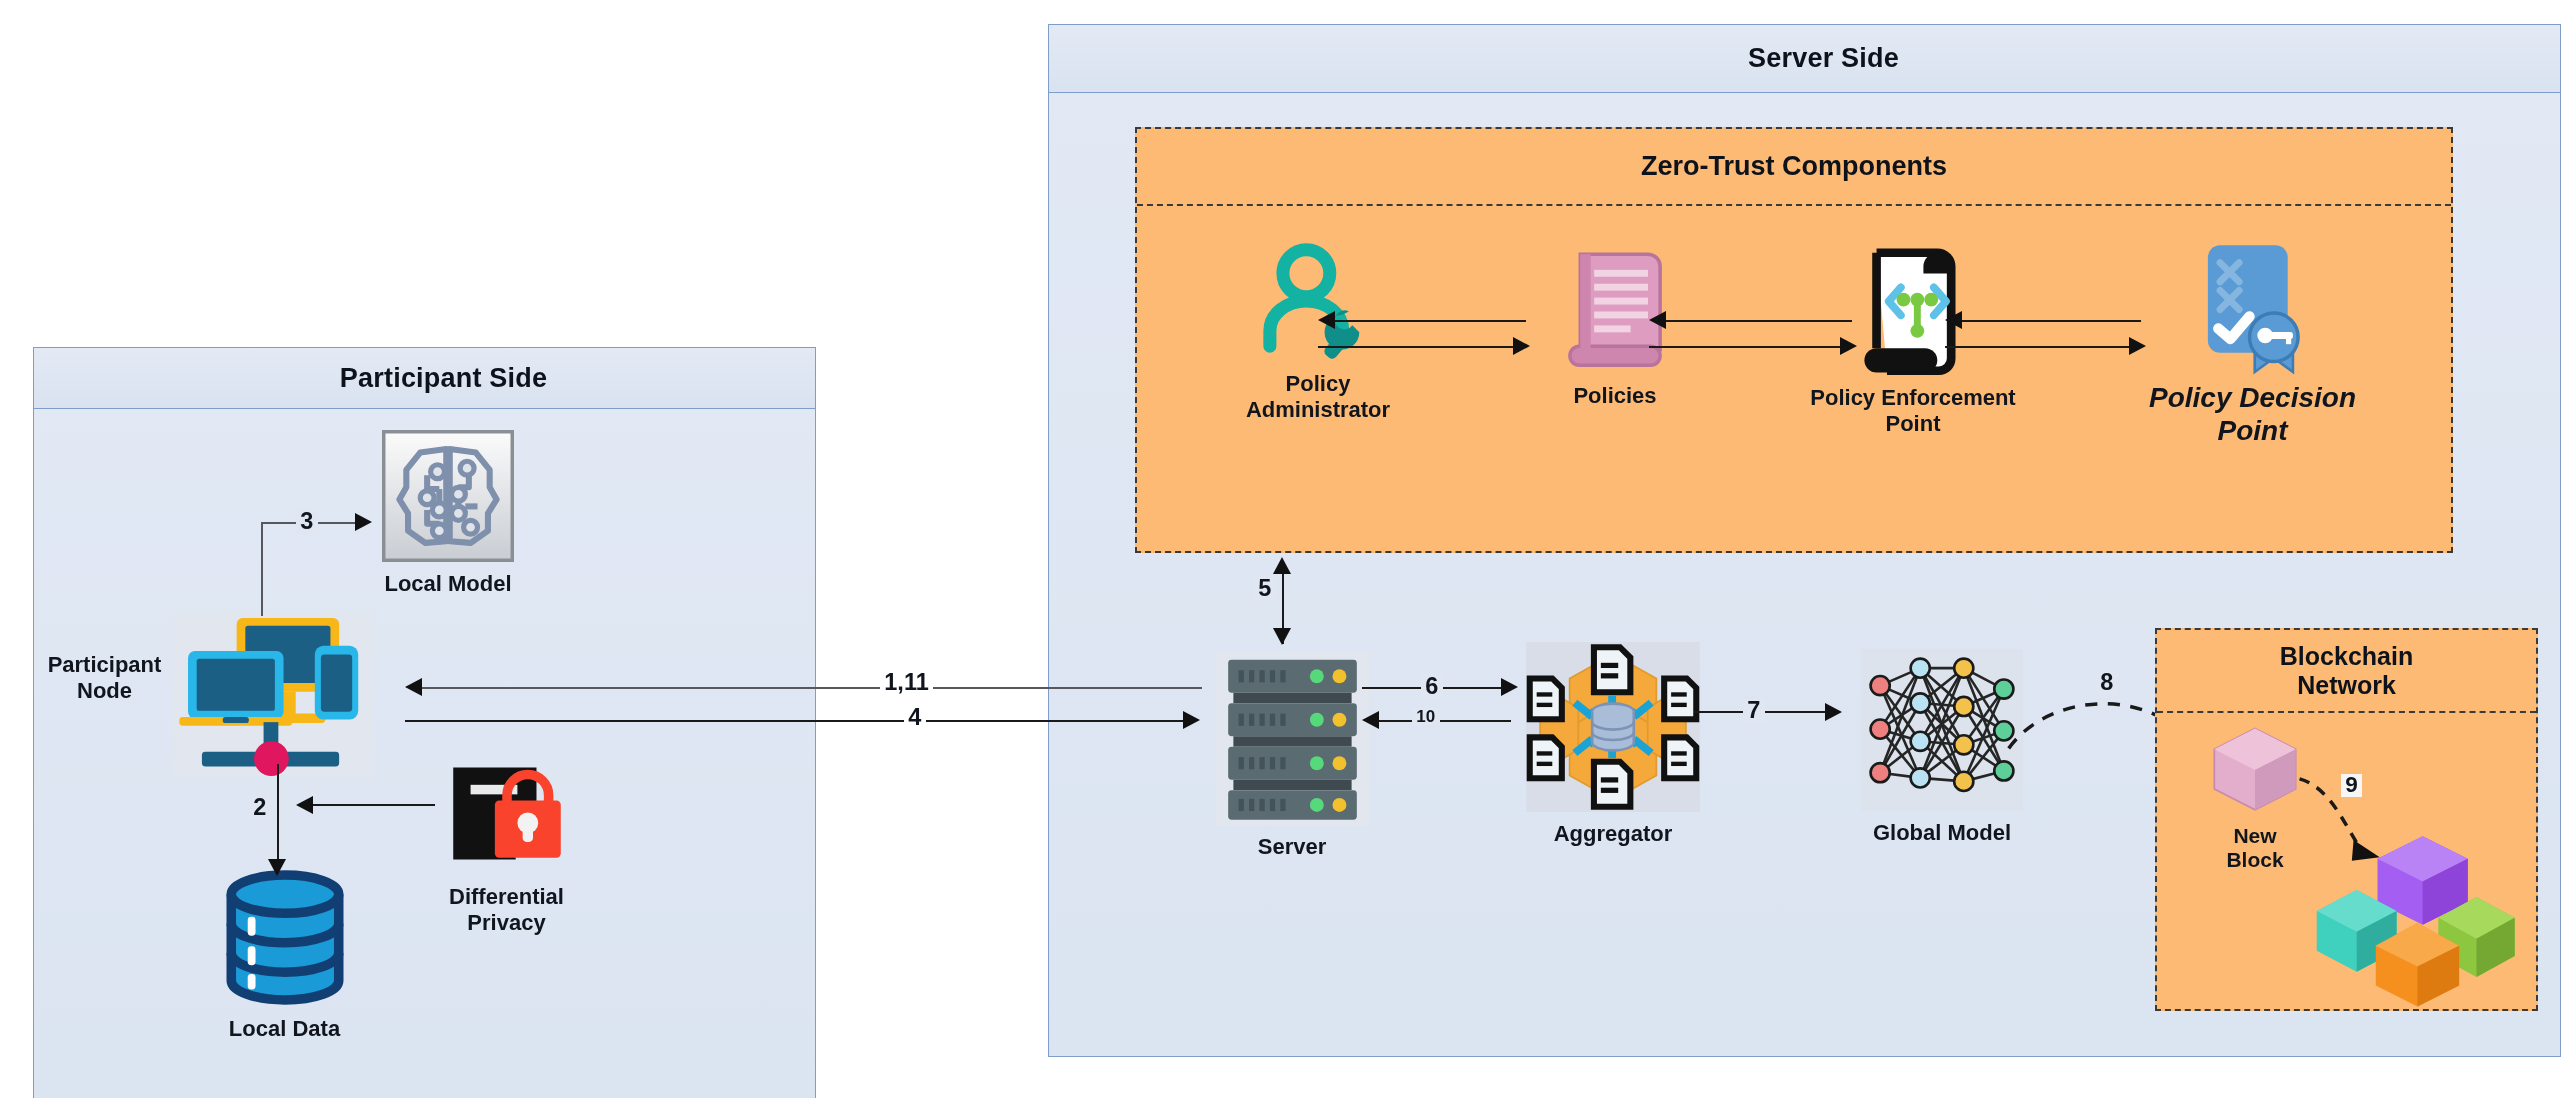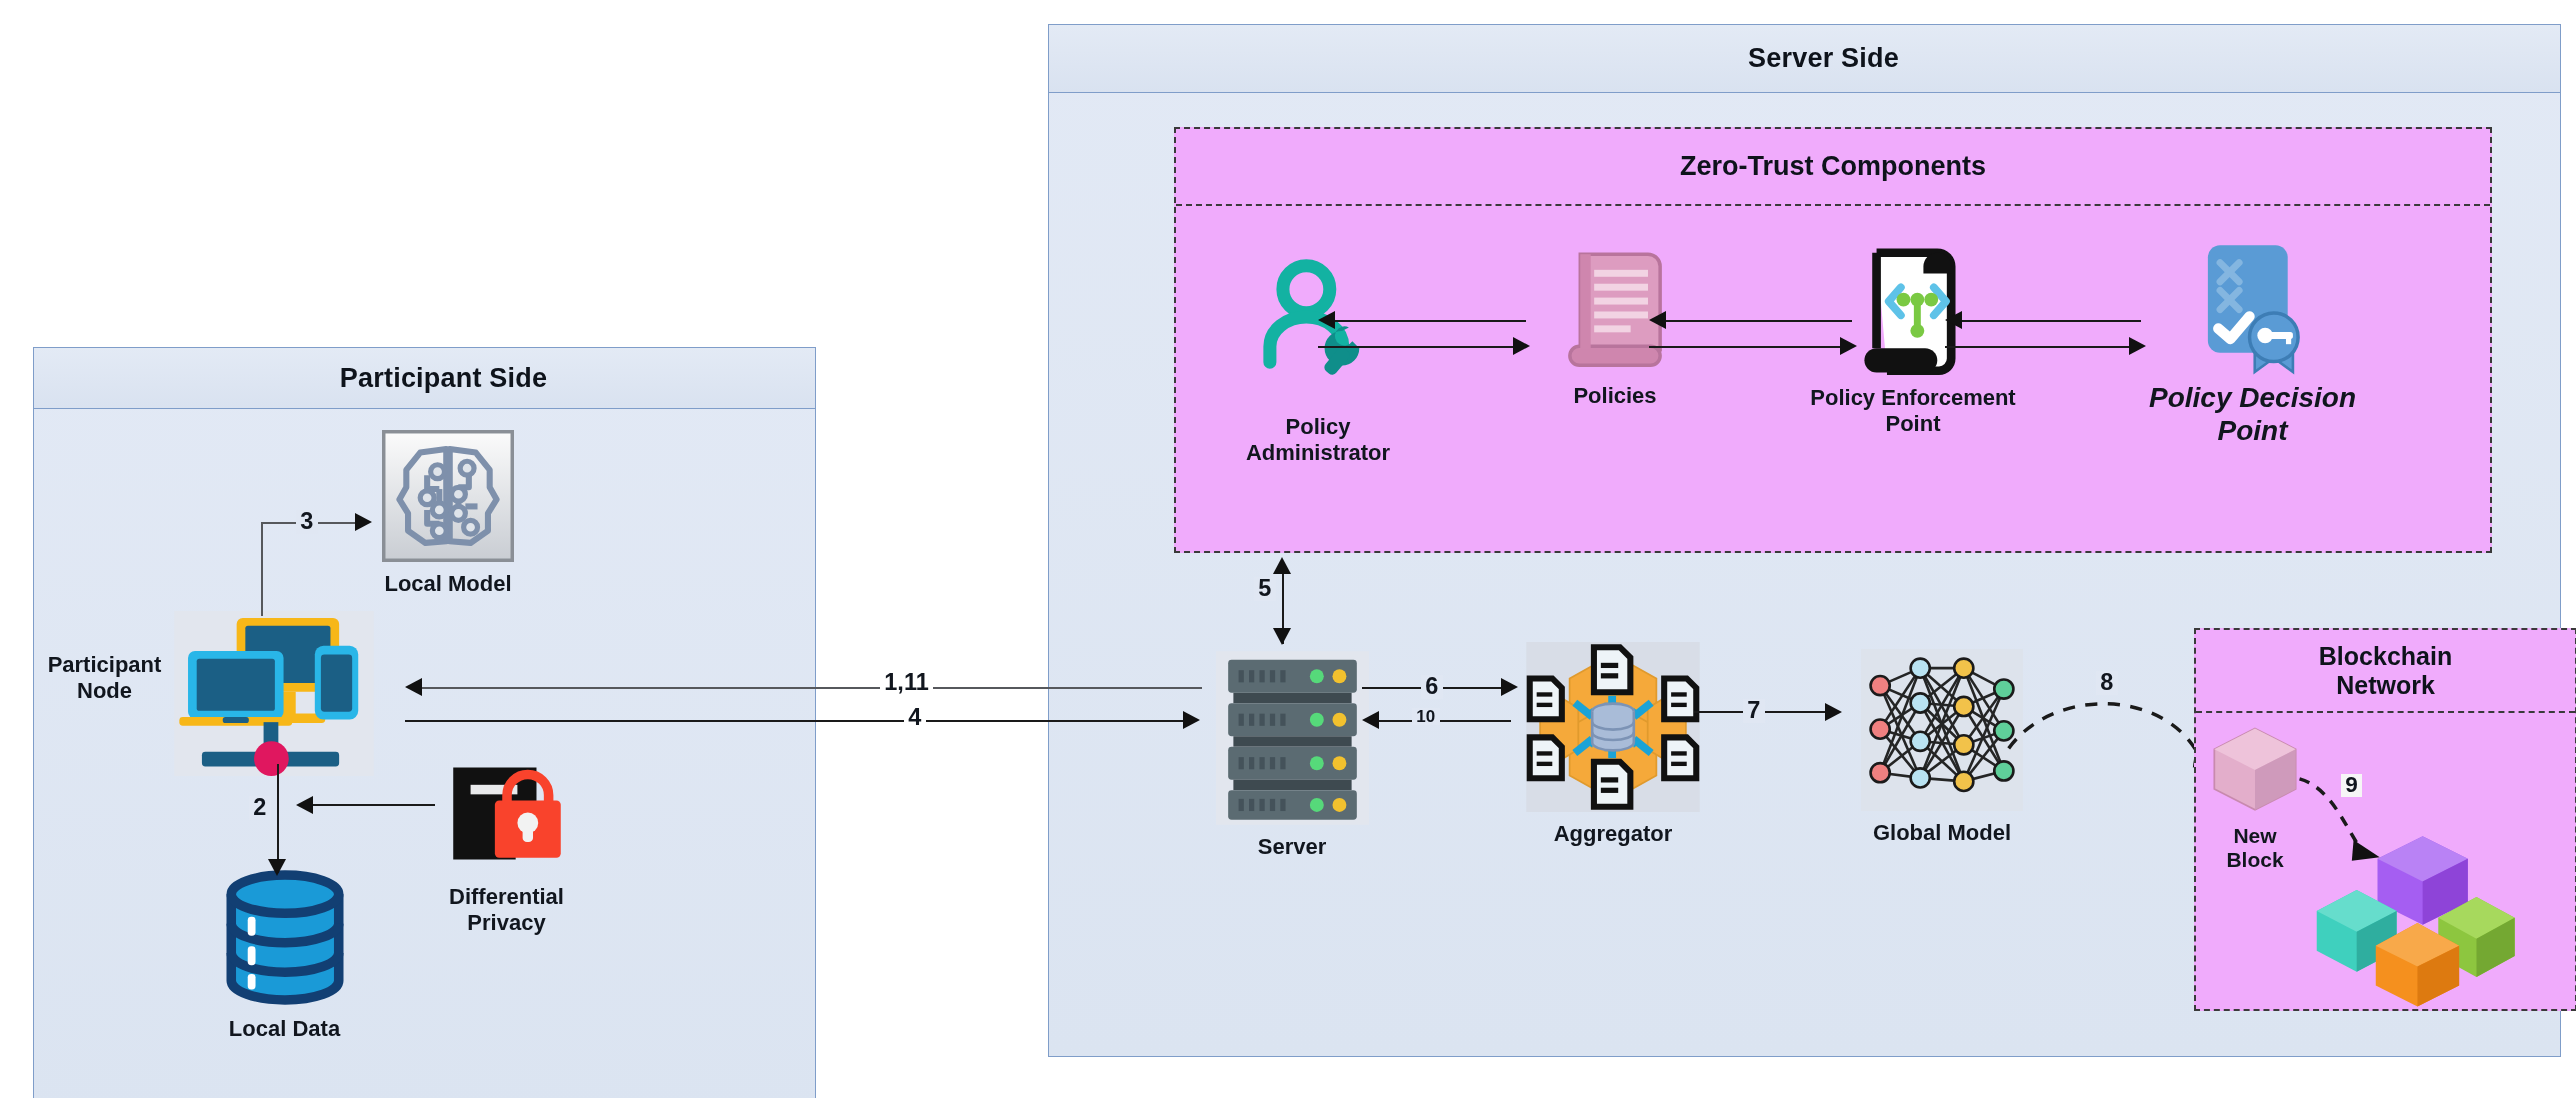--- a/index.html
+++ b/index.html
@@ -14,22 +14,22 @@
          background:linear-gradient(180deg,#e2e9f5 0%,#dbe4f1 100%);
          box-sizing:border-box;}
   .panel-hd{position:absolute;left:0;top:0;width:100%;
             border-bottom:1.7px solid #7f9dc9;
             background:linear-gradient(180deg,#e3eaf5 0%,#d9e2f0 100%);
             display:flex;align-items:center;justify-content:center;
             box-sizing:border-box;padding-left:38px;}
   .panel-hd span{font-weight:bold;letter-spacing:0.2px;color:#0e131b;}
 
   
-  .dashed{position:absolute;border:2.6px dashed #3a3a3a;background:#f0abfc;
-          box-sizing:border-box;margin-left:39px;}
+  .dashed{position:absolute;border:2.6px dashed #3a3a3a;background:#fdba74;
+          box-sizing:border-box;}
   .dashed-hd{position:absolute;left:0;top:0;width:100%;
              border-bottom:2.6px dashed #3a3a3a;
              display:flex;align-items:center;justify-content:center;
              text-align:center;box-sizing:border-box;}
   .dashed-hd span{font-weight:bold;color:#0e131b;}
 
   
   .node{position:absolute;display:flex;flex-direction:column;
         align-items:center;}
   .iconbox{position:relative;display:block;}
@@ -183,21 +183,21 @@
     <span style="font-size:27px;">Server Side</span>
   </div>
 </div>
 
 <div class="dashed" style="left:1135px;top:127px;width:1318px;height:426px;">
   <div class="dashed-hd" style="height:77px;">
     <span style="font-size:27px;">Zero-Trust Components</span>
   </div>
 </div>
 
-<div class="node" style="left:1218px;top:256px;width:200px;gap:27px;">
+<div class="node" style="left:1218px;top:240px;width:200px;">
   <span class="iconbox">
     <svg width="125" height="122" viewBox="0 0 144 140">
       <circle cx="58" cy="38" r="27" fill="none" stroke="#13b2a2" stroke-width="15"></circle>
       <path d="M16 122 v-18 a42 34 0 0 1 84 0" fill="none" stroke="#13b2a2" stroke-width="15" stroke-linecap="round"></path>
       <g fill="#0f8e8a">
         <path d="M99 86 a20 20 0 1 0 20 20 l-8 -8 a11 11 0 1 1 -4 -16 z"></path>
         <rect x="86" y="104" width="16" height="34" rx="6" transform="rotate(40 94 120)"></rect>
       </g>
     </svg>
   </span>

